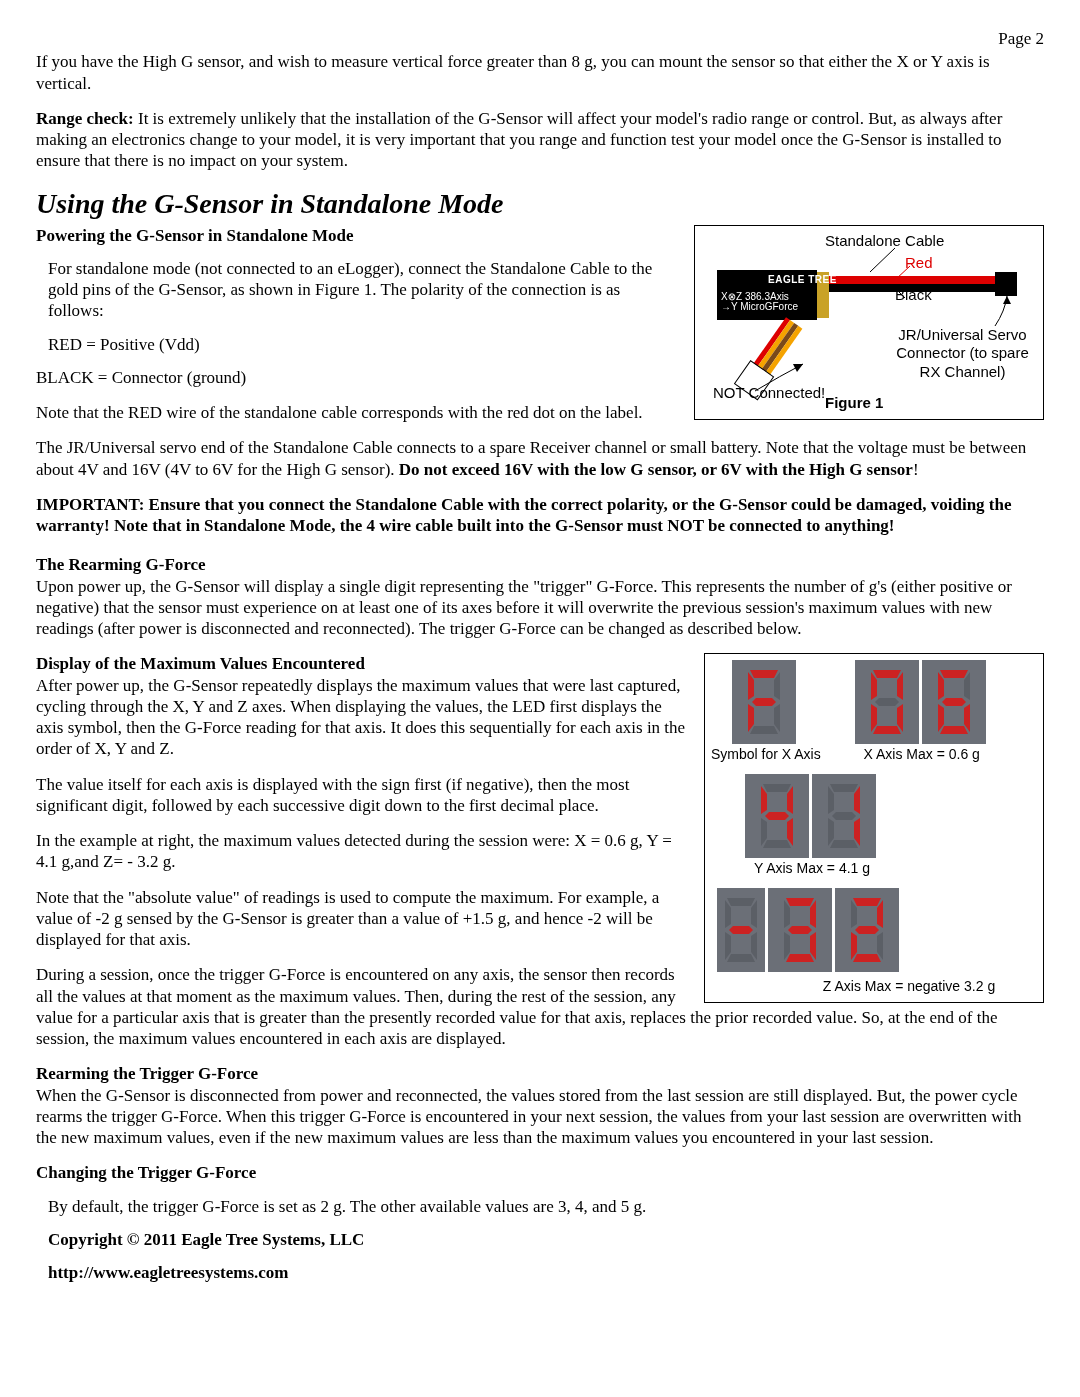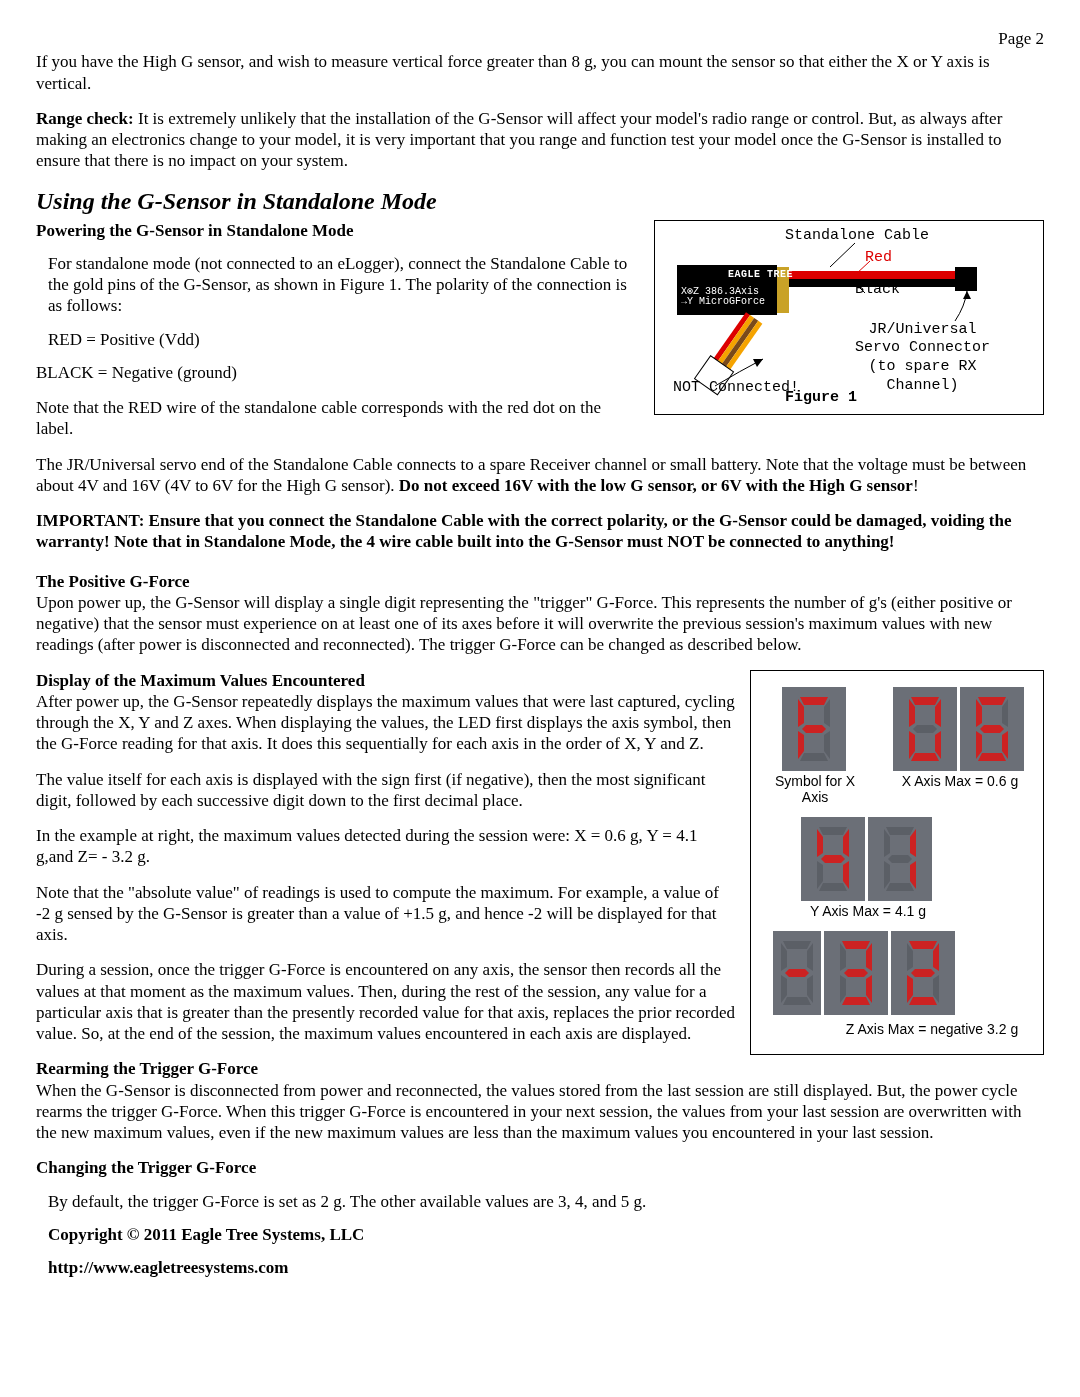--- a/index.html
+++ b/index.html
@@ -12,46 +12,46 @@
     width: 1080px;
     box-sizing: border-box;
     background: #fff;
   }
   .page-num { text-align: right; font-size: 17px; margin-bottom: 2px; }
   p { margin: 0 0 14px 0; }
   .tight { margin: 12px; }
   h1.section {
     font-style: italic;
     font-weight: bold;
-    font-size: 24px;
+    font-size: 28px;
     margin: 10px 0 4px 0;
   }
   .subhead { font-weight: bold; margin: 0; }
   .float-r { float: right; margin-left: 14px; }
 
   
   .fig1 {
-    width: 390px;
+    width: 350px;
     border: 1.5px solid #000;
     background: #fff;
     box-sizing: border-box;
     position: relative;
     height: 195px;
-    font-family: Liberation Mono, monospace;
+    font-family: Liberation Sans, sans-serif;
     font-size: 15px;
   }
   .fig1 svg { position: absolute; top: 0; left: 0; }
   .fig1 .lbl { position: absolute; text-align: center; }
 
   
   .segpanel {
-    width: 294px;
+    width: 340px;
     border: 1px solid #000;
     background: #fff;
-    padding: 16px;
+    padding: 6px;
     box-sizing: border-box;
     font-family: Arial, Helvetica, sans-serif;
     font-size: 14px;
   }
   .segrow { display: flex; align-items: flex-start; margin-bottom: 12px; }
   .segrow:last-child { margin-bottom: 0; }
   .segcell {
     width: 64px; height: 84px;
     background: #6b6f77;
     margin-right: 3px;
@@ -116,33 +116,33 @@
   <div class="lbl" style="top:158px; left:18px;">NOT Connected!</div>
   <div class="lbl" style="top:168px; left:130px; font-weight:bold;">Figure 1</div>
   <div class="lbl" style="top:48px; left:28px; color:#fff; font-size:10px; font-weight:bold; letter-spacing:0.5px;padding-left:45px;">EAGLE TREE</div>
   <div class="lbl" style="top:66px; left:26px; color:#fff; font-size:10px; text-align:right; line-height:1;">X⊗Z 386.3Axis</div>
   <div class="lbl" style="top:76px; left:26px; color:#fff; font-size:10px; text-align:left; line-height:1;">→Y MicroGForce</div>
 </div>
 
 <p class="subhead">Powering the G-Sensor in Standalone Mode</p>
 <p class="tight">For standalone mode (not connected to an eLogger), connect the Standalone Cable to the gold pins of the G-Sensor, as shown in Figure 1. The polarity of the connection is as follows:</p>
 <p class="tight">RED = Positive (Vdd)</p>
-<p>BLACK = Negative (ground)</p>
+<p>BLACK = Connector (ground)</p>
 <p>Note that the RED wire of the standalone cable corresponds with the red dot on the label.</p>
 <p>
   <span>The JR/Universal servo end of the Standalone Cable connects to a spare Receiver channel or small battery. Note that the voltage must be between about 4V and 16V (4V to 6V for the High G sensor).   </span><b>Do not exceed  16V with the low G sensor, or 6V with the High G sensor</b><span>!</span>
 </p>
 
 <div class="clearfix"></div>
 
 <p>
   <b>IMPORTANT:   </b><b>Ensure that you connect the Standalone Cable with the correct polarity, or the G-Sensor could be damaged, voiding the warranty!    Note that in Standalone Mode, the 4 wire cable built into the G-Sensor must NOT be connected to anything!</b>
 </p>
 
-<p class="subhead" style="margin-top:18px;">The Positive G-Force</p>
+<p class="subhead" style="margin-top:18px;">The Rearming G-Force</p>
 <p>Upon power up, the G-Sensor will display a single digit representing the "trigger" G-Force.  This represents the number of g's (either positive or negative) that the sensor must experience on at least one of its axes before it will overwrite the previous session's maximum values with new readings (after power is disconnected and reconnected).      The trigger G-Force can be changed as described below.</p>
 
 <div class="segpanel float-r">
 
   <div class="segrow">
     <div class="segblock">
       <div class="segcell">
           <svg viewBox="0 0 48 68" class="sd">
             <polygon points="10,2 38,2 34,10 14,10" class="seg-on"></polygon>
             <polygon points="40,4 40,32 34,28 34,12" class="seg-off"></polygon>

